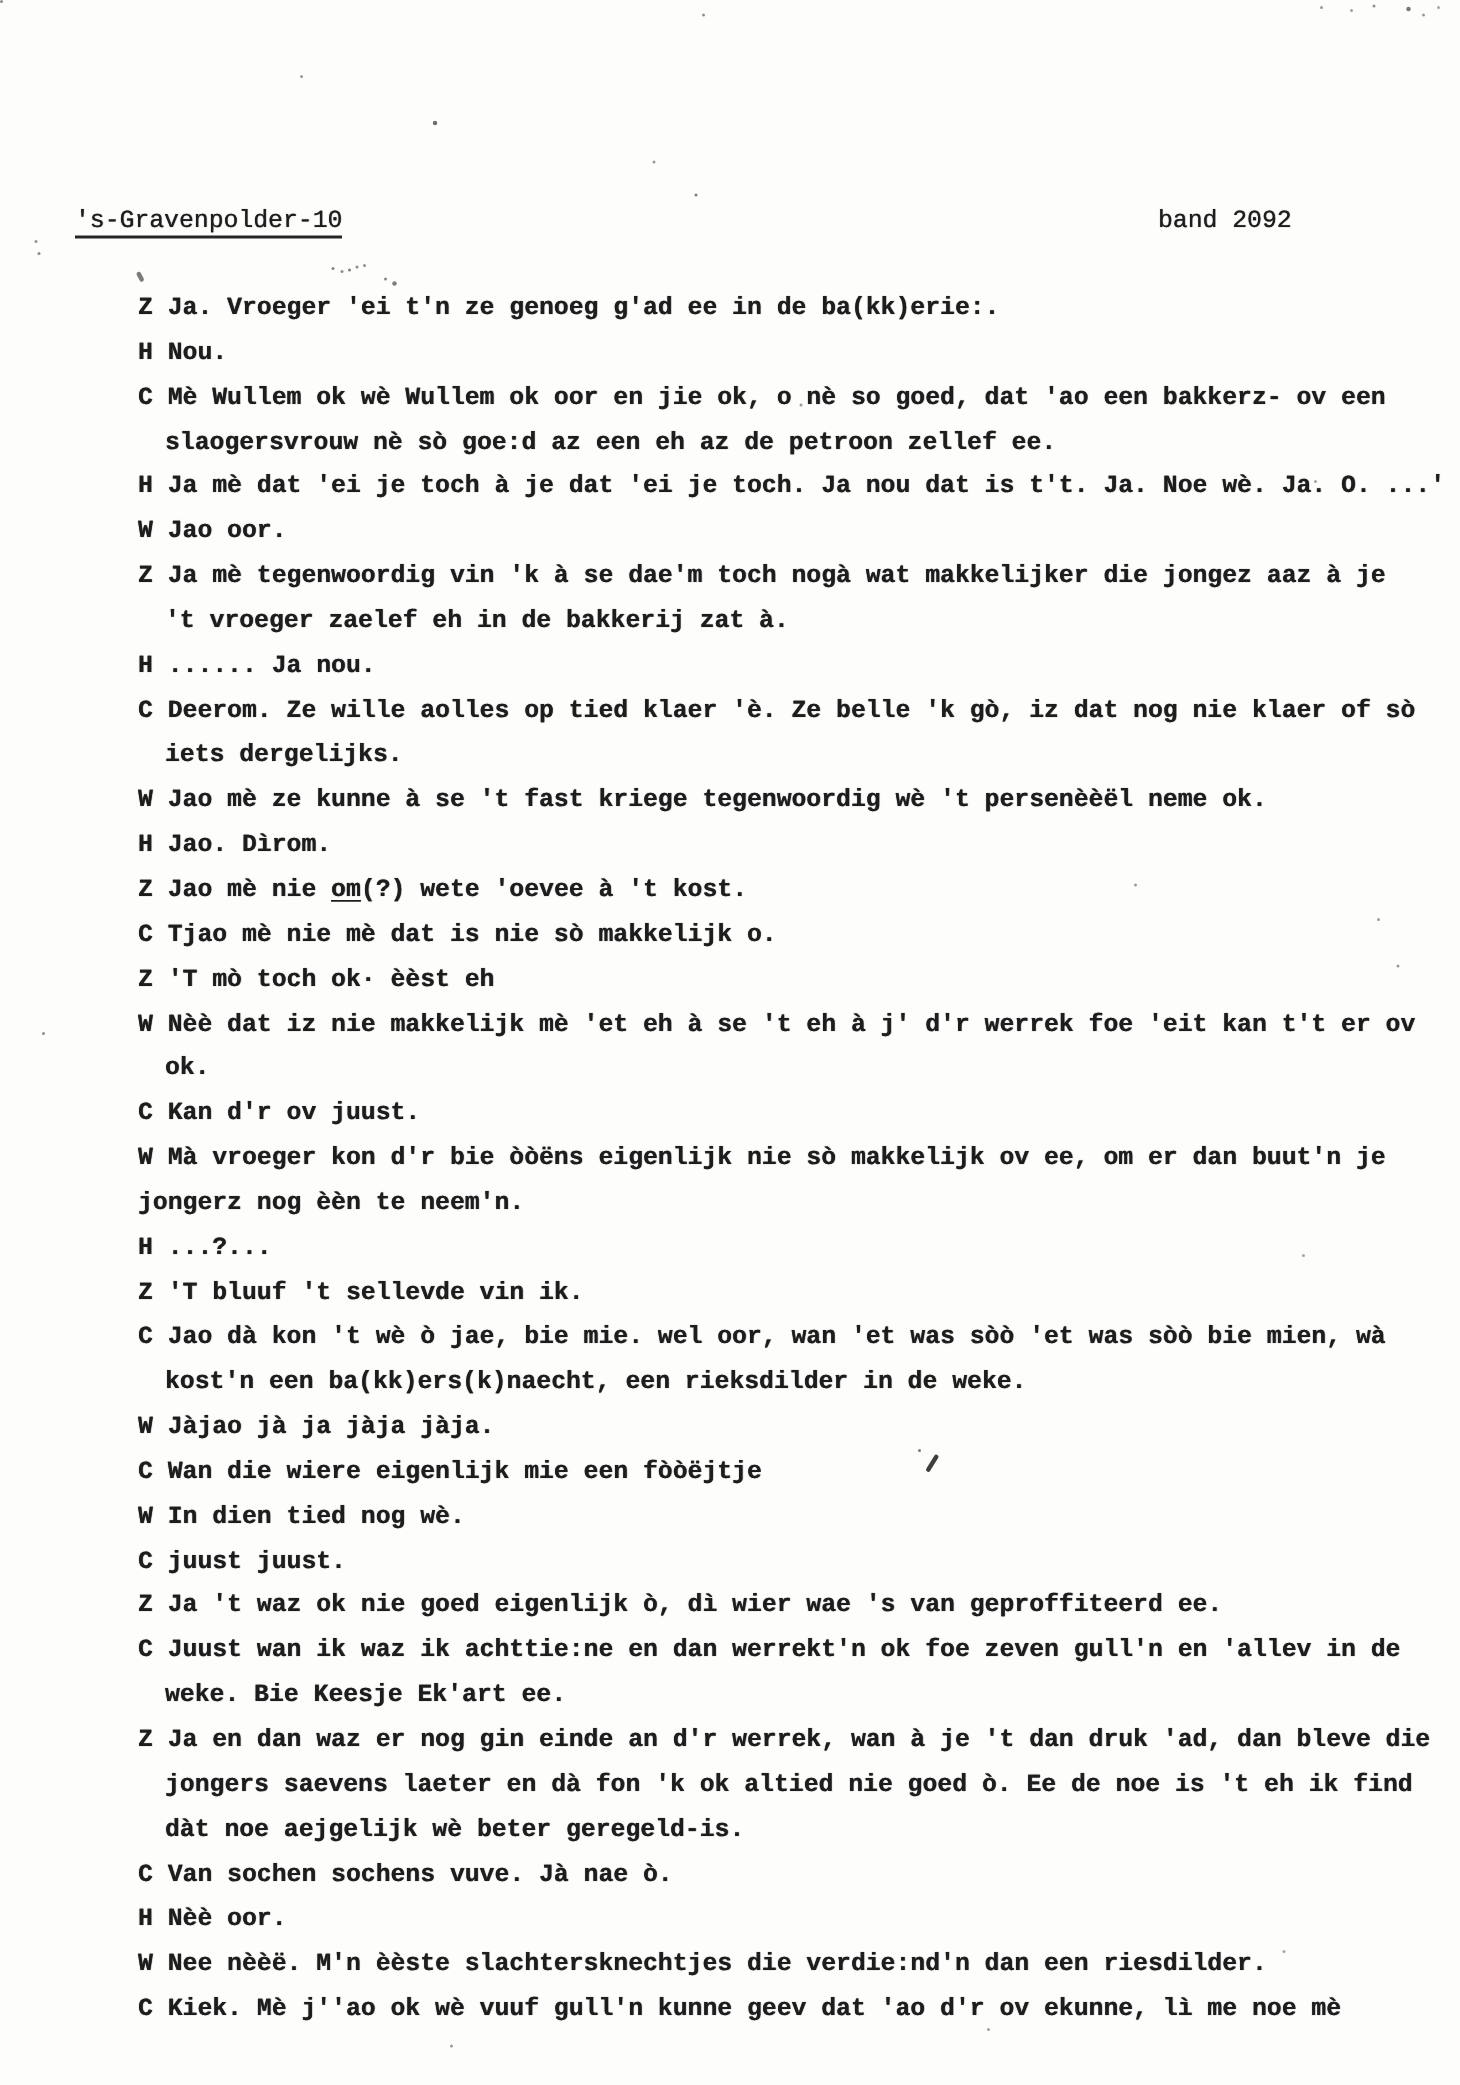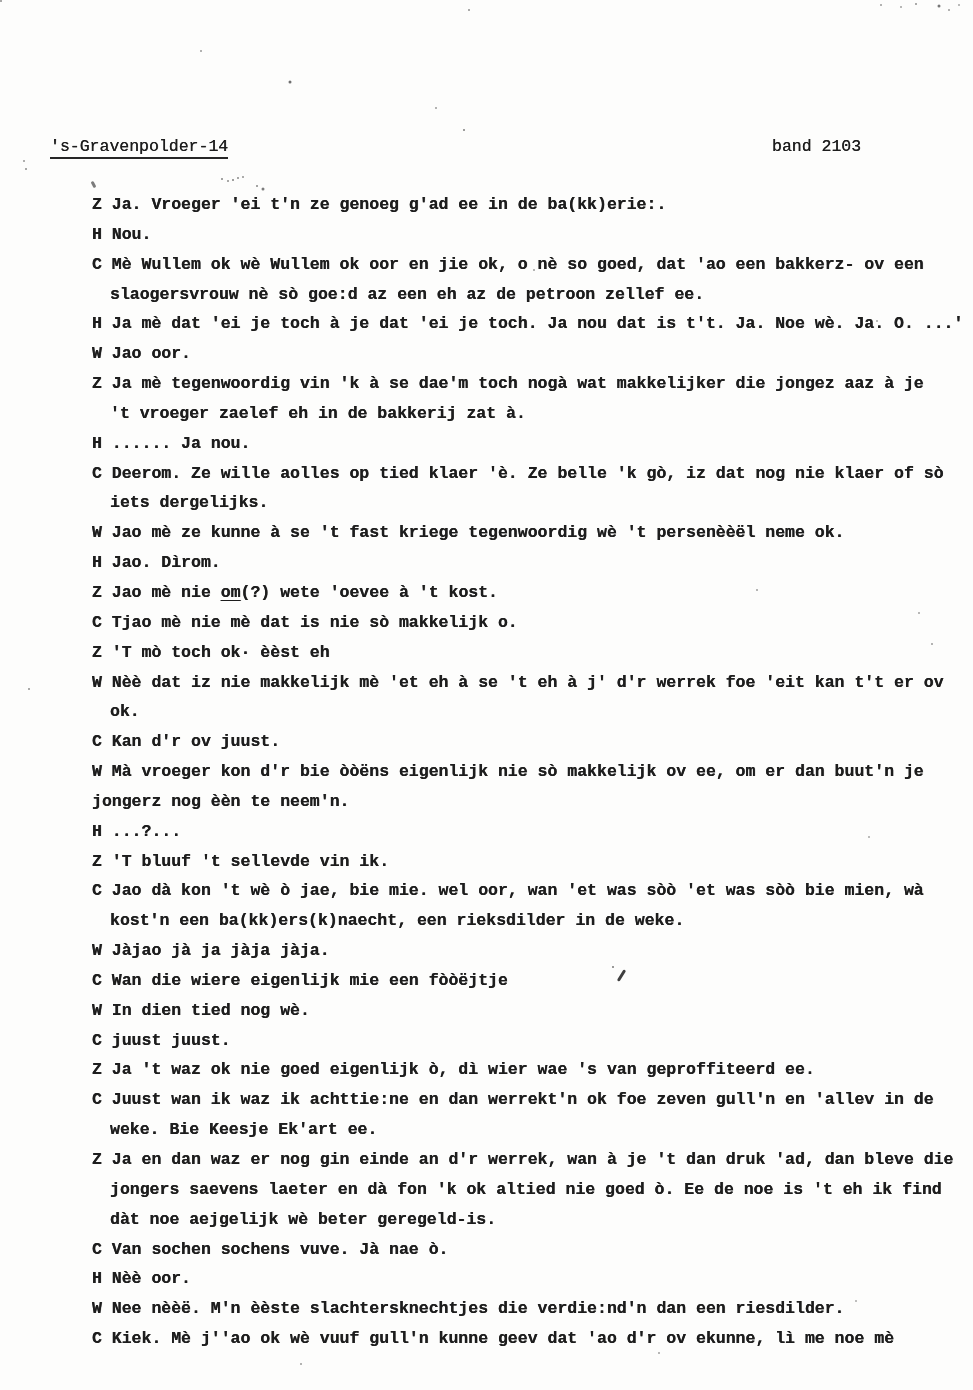--- a/index.html
+++ b/index.html
@@ -63,17 +63,17 @@
 </style>
 </head>
 <body>
 
 <div class="page">
   <div class="speck"></div>
   <div class="pencil-a"></div>
   <div class="pencil-b"></div>
   <div class="pencil-slash"></div>
 
-  <div class="typed hdr-left">'s-Gravenpolder-14</div>
-  <div class="typed hdr-right">band 2103</div>
+  <div class="typed hdr-left">'s-Gravenpolder-10</div>
+  <div class="typed hdr-right">band 2092</div>
 
   <div class="typed transcript"><div class="tl">Z Ja. Vroeger 'ei t'n ze genoeg g'ad ee in de ba(kk)erie:.</div><div class="tl">H Nou.</div><div class="tl">C Mè Wullem ok wè Wullem ok oor en jie ok, o nè so goed, dat 'ao een bakkerz- ov een</div><div class="tl cont">slaogersvrouw nè sò goe:d az een eh az de petroon zellef ee.</div><div class="tl">H Ja mè dat 'ei je toch à je dat 'ei je toch. Ja nou dat is t't. Ja. Noe wè. Ja. O. ...'</div><div class="tl">W Jao oor.</div><div class="tl">Z Ja mè tegenwoordig vin 'k à se dae'm toch nogà wat makkelijker die jongez aaz à je</div><div class="tl cont">'t vroeger zaelef eh in de bakkerij zat à.</div><div class="tl">H ...... Ja nou.</div><div class="tl">C Deerom. Ze wille aolles op tied klaer 'è. Ze belle 'k gò, iz dat nog nie klaer of sò</div><div class="tl cont">iets dergelijks.</div><div class="tl">W Jao mè ze kunne à se 't fast kriege tegenwoordig wè 't persenèèël neme ok.</div><div class="tl">H Jao. Dìrom.</div><div class="tl">Z Jao mè nie <span class="uword">om</span>(?) wete 'oevee à 't kost.</div><div class="tl">C Tjao mè nie mè dat is nie sò makkelijk o.</div><div class="tl">Z 'T mò toch ok· èèst eh</div><div class="tl">W Nèè dat iz nie makkelijk mè 'et eh à se 't eh à j' d'r werrek foe 'eit kan t't er ov</div><div class="tl cont">ok.</div><div class="tl">C Kan d'r ov juust.</div><div class="tl">W Mà vroeger kon d'r bie òòëns eigenlijk nie sò makkelijk ov ee, om er dan buut'n je</div><div class="tl">jongerz nog èèn te neem'n.</div><div class="tl">H ...?...</div><div class="tl">Z 'T bluuf 't sellevde vin ik.</div><div class="tl">C Jao dà kon 't wè ò jae, bie mie. wel oor, wan 'et was sòò 'et was sòò bie mien, wà</div><div class="tl cont">kost'n een ba(kk)ers(k)naecht, een rieksdilder in de weke.</div><div class="tl">W Jàjao jà ja jàja jàja.</div><div class="tl">C Wan die wiere eigenlijk mie een fòòëjtje</div><div class="tl">W In dien tied nog wè.</div><div class="tl">C juust juust.</div><div class="tl">Z Ja 't waz ok nie goed eigenlijk ò, dì wier wae 's van geproffiteerd ee.</div><div class="tl">C Juust wan ik waz ik achttie:ne en dan werrekt'n ok foe zeven gull'n en 'allev in de</div><div class="tl cont">weke. Bie Keesje Ek'art ee.</div><div class="tl">Z Ja en dan waz er nog gin einde an d'r werrek, wan à je 't dan druk 'ad, dan bleve die</div><div class="tl cont">jongers saevens laeter en dà fon 'k ok altied nie goed ò. Ee de noe is 't eh ik find</div><div class="tl cont">dàt noe aejgelijk wè beter geregeld-is.</div><div class="tl">C Van sochen sochens vuve. Jà nae ò.</div><div class="tl">H Nèè oor.</div><div class="tl">W Nee nèèë. M'n èèste slachtersknechtjes die verdie:nd'n dan een riesdilder.</div><div class="tl">C Kiek. Mè j''ao ok wè vuuf gull'n kunne geev dat 'ao d'r ov ekunne, lì me noe mè</div></div>
 </div>
 
 </body></html>

